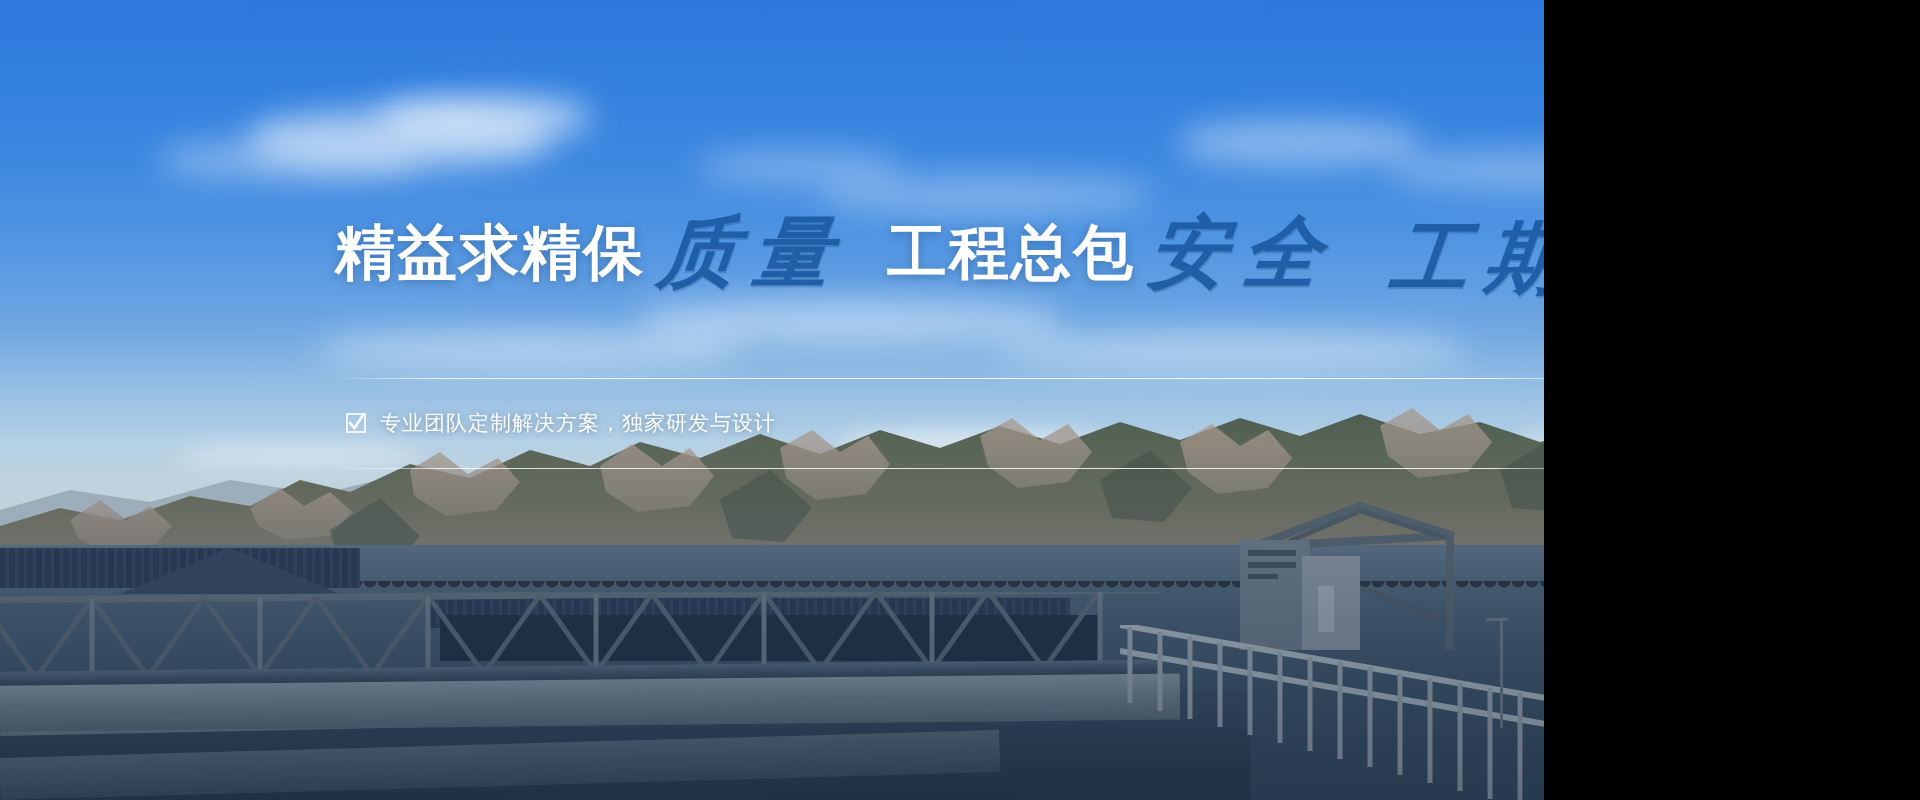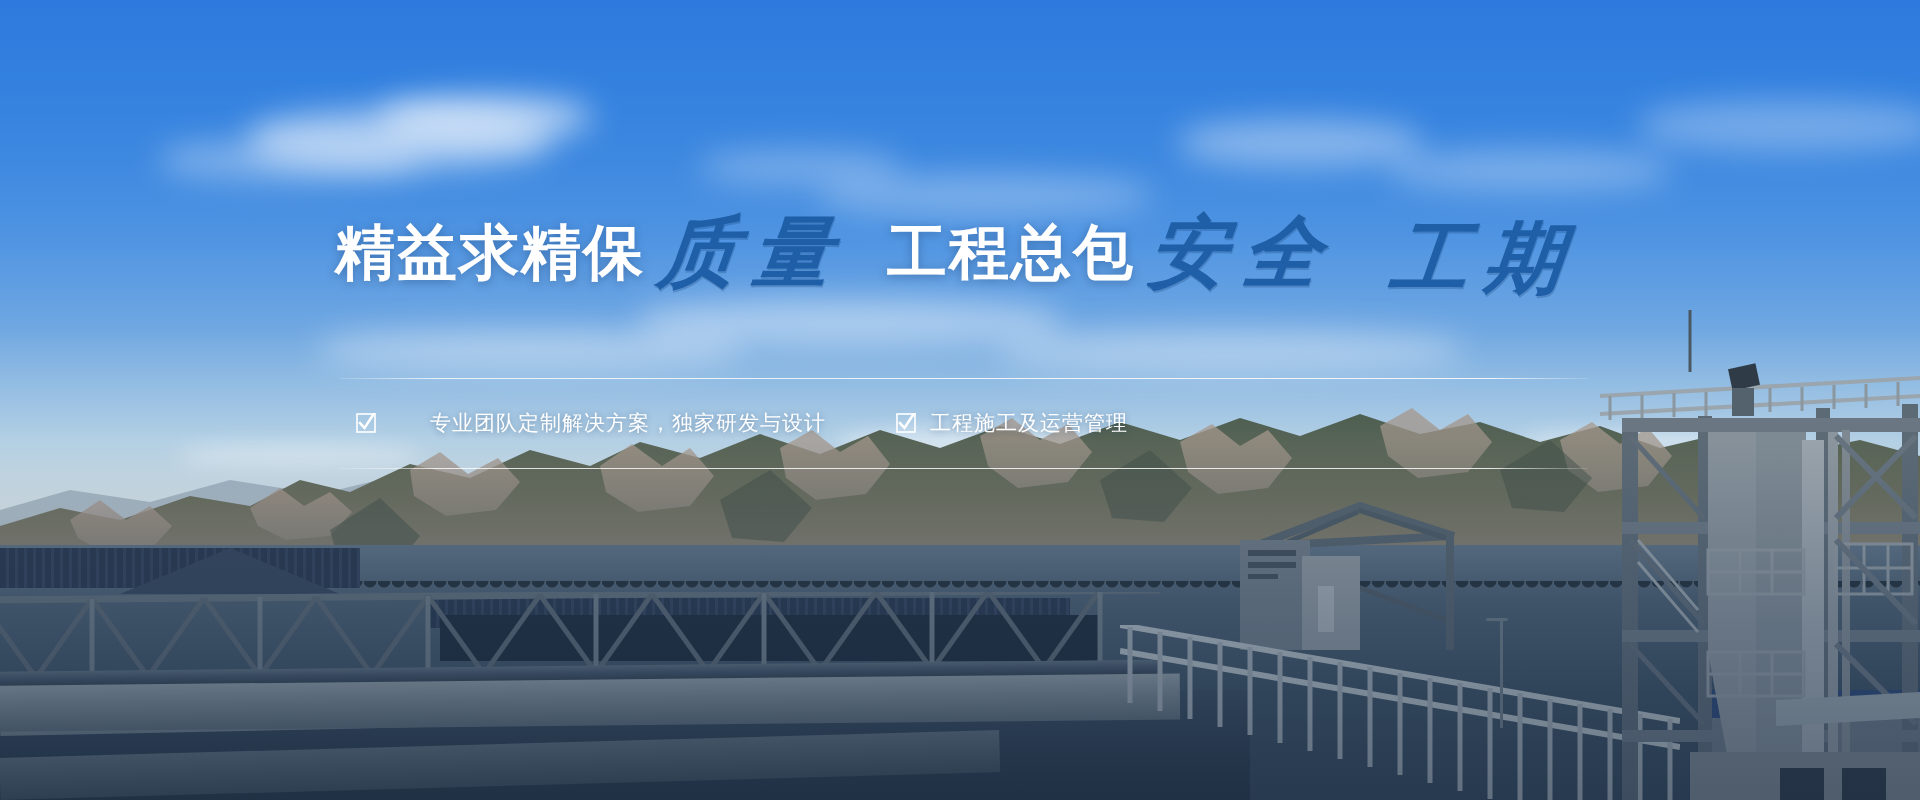--- a/index.html
+++ b/index.html
@@ -1,21 +1,21 @@
 <!DOCTYPE html>
 <html><head>
 <meta charset="utf-8">
 <title>Banner</title>
 <style>
   html,body{margin:0;padding:0;background:#000;}
   body{font-family:"Liberation Sans","DejaVu Sans",sans-serif;}
 
   #stage{
     position:relative;
-    width:1920px;height:800px;
+    width:1544px;height:800px;
     overflow:hidden;
     background:#2f7ddd;
   }
 
   
   .sky{
     position:absolute;left:0;top:0;width:1920px;height:560px;
     background:linear-gradient(180deg,
       #2d79dd 0%,
       #3280df 14%,
@@ -134,21 +134,21 @@
   .rule.top{top:378px;}
   .rule.bot{top:468px;}
 
   
   .features{
     position:absolute;left:340px;top:398px;width:1248px;height:50px;
     display:flex;align-items:center;
   }
   .feature{display:flex;align-items:center;color:#ffffff;font-size:21px;letter-spacing:1px;
     text-shadow:0 1px 6px rgba(20,50,90,.4);}
-  .f1{margin-left:16px;gap:40px;}
+  .f1{margin-left:6px;}
   .f2{margin-left:70px;}
   .f3{margin-left:64px;}
   .chk{
     width:20px;height:20px;margin-right:14px;flex:0 0 auto;position:relative;display:inline-block;
   }
   .chk svg{display:block;}
   .f-label{display:inline-block;}
 </style>
 </head>
 <body>
@@ -455,26 +455,17 @@
     <div class="feature f1">
       <span class="chk">
         <svg width="20" height="20" viewBox="0 0 20 20">
           <rect x="1" y="1" width="18" height="18" fill="none" stroke="#ffffff" stroke-width="1.6"></rect>
           <path d="M4,10 L8.5,15 L19,-1" fill="none" stroke="#ffffff" stroke-width="2.6" stroke-linecap="square"></path>
         </svg>
       </span>
       <span class="f-label">专业团队定制解决方案，独家研发与设计</span>
     </div>
 
-    <div class="feature f2">
-      <span class="chk">
-        <svg width="20" height="20" viewBox="0 0 20 20">
-          <rect x="1" y="1" width="18" height="18" fill="none" stroke="#ffffff" stroke-width="1.6"></rect>
-          <path d="M4,10 L8.5,15 L19,-1" fill="none" stroke="#ffffff" stroke-width="2.6" stroke-linecap="square"></path>
-        </svg>
-      </span>
-      <span class="f-label">工程施工及运营管理</span>
-    </div>
 
 
   </div>
 
 </div>
 
 </body></html>

